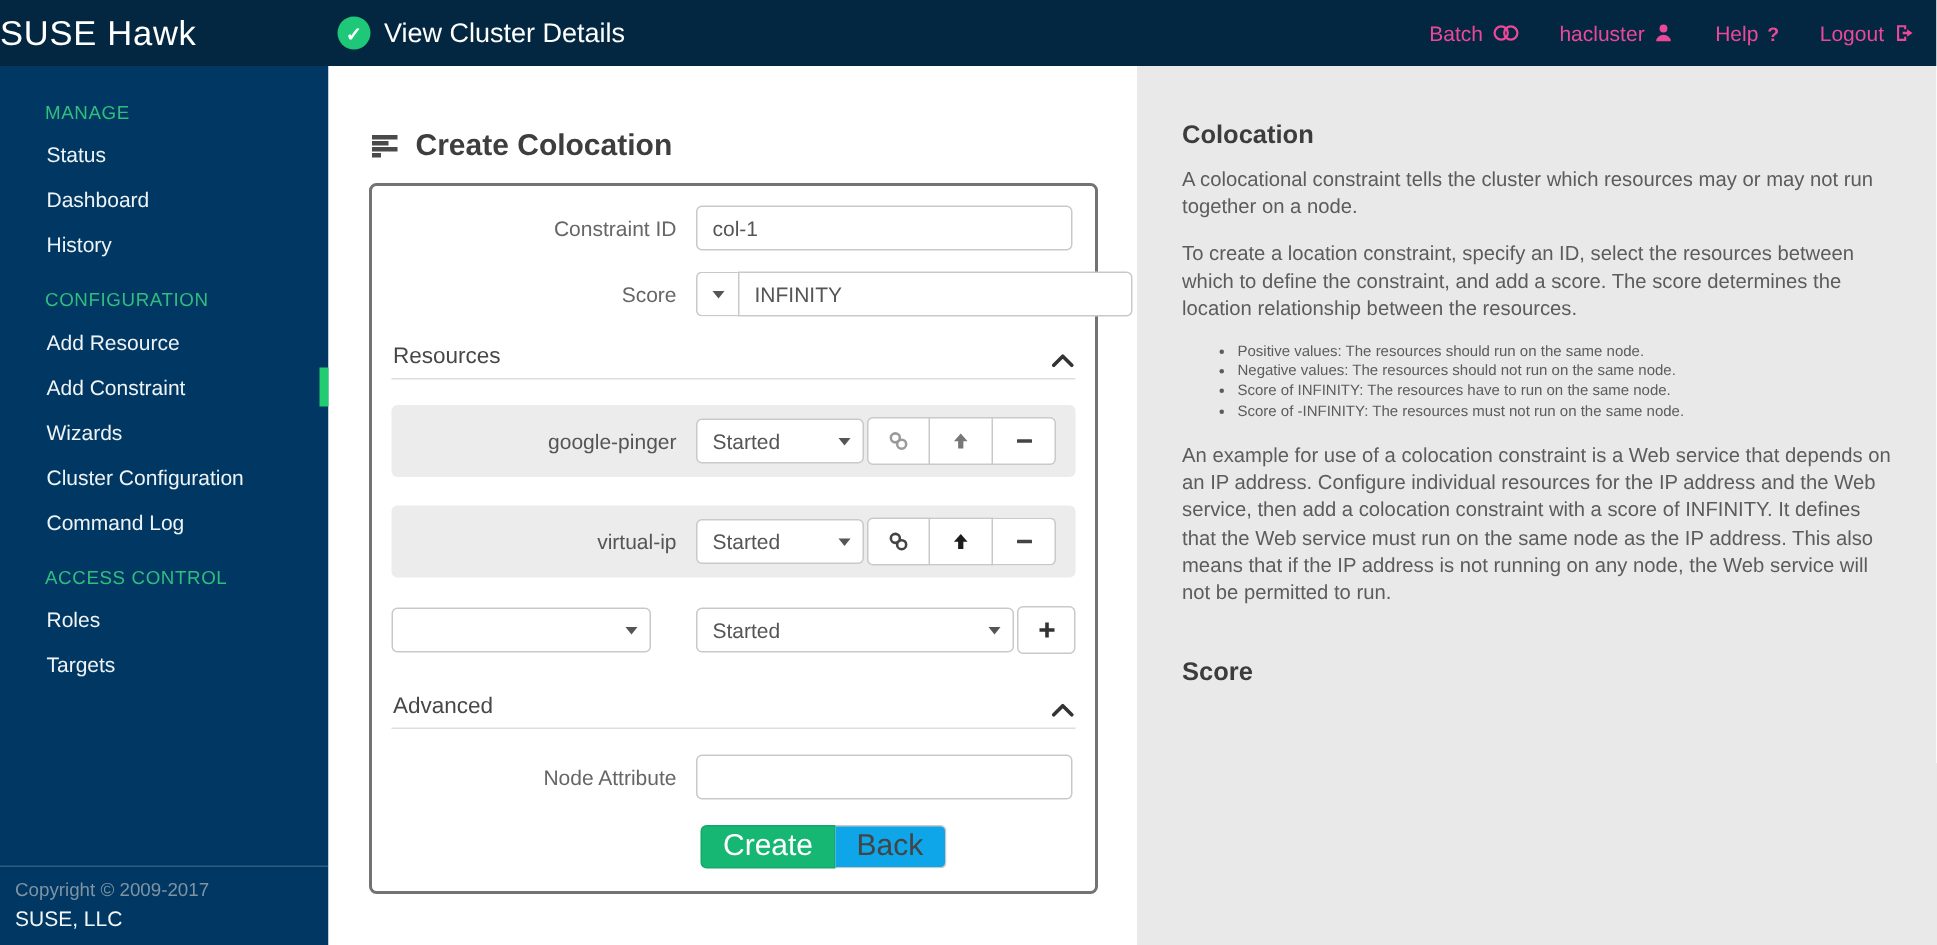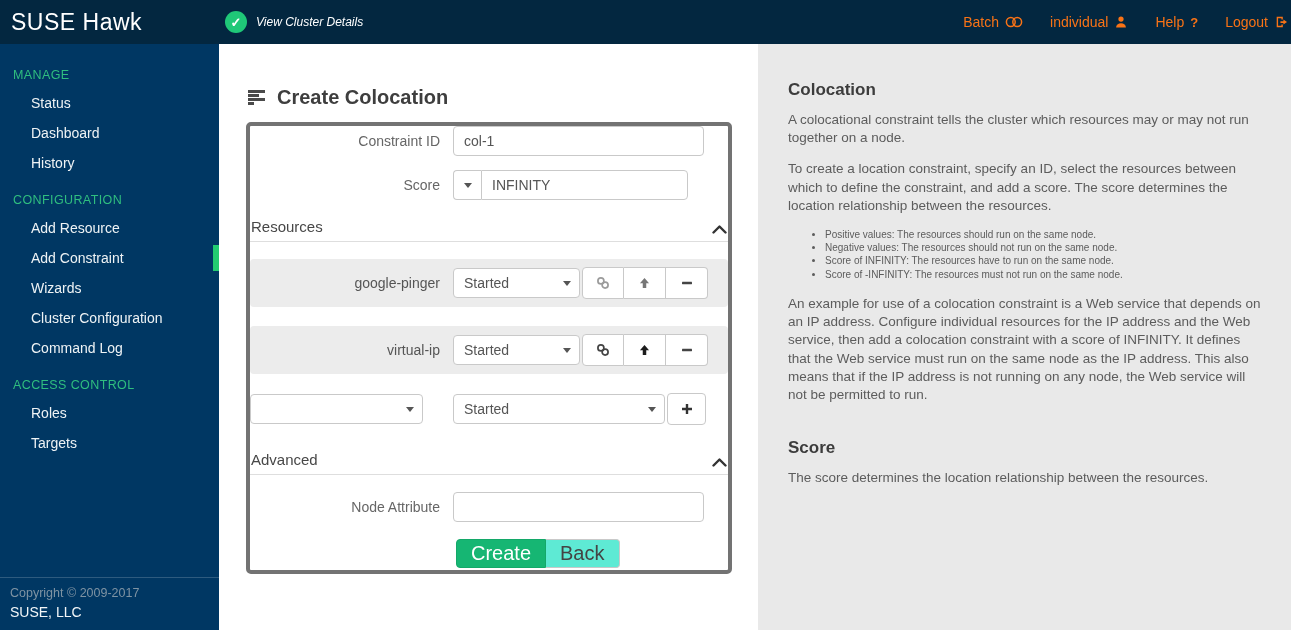--- a/index.html
+++ b/index.html
@@ -2,65 +2,65 @@
 <html><head>
 <meta charset="utf-8">
 <style>
   * { margin:0; padding:0; box-sizing:border-box; }
   html,body { width:1291px; height:630px; overflow:hidden; }
   body { font-family:"Liberation Sans", sans-serif; background:#fff; }
   .app { width:1291px; height:630px; display:flex; flex-direction:column; }
 
   
   .topbar { height:44px; background:#032740; display:flex; align-items:center; flex-shrink:0; }
-  .logo-area { width:219px; padding-left:11px; flex-shrink:0; }
+  .logo-area { width:219px; flex-shrink:0; }
   .logo { color:#fff; font-size:23px; font-weight:400; letter-spacing:0.5px; }
   .cluster-status { display:flex; align-items:center; gap:9px; padding-left:6px; }
   .check-circle { width:22px; height:22px; border-radius:50%; background:#1fc878; color:#fff;
                   display:flex; align-items:center; justify-content:center; font-size:13px; font-weight:bold; }
-  .cluster-status-label { color:#fff; font-size:12px;font-style:italic; }
-  .topnav { margin-left:auto; display:flex; align-items:center; gap:27px; padding-right:2px; color:#f97316; }
+  .cluster-status-label { color:#fff; font-size:18px; }
+  .topnav { margin-left:auto; display:flex; align-items:center; gap:27px; padding-right:14px; color:#ec4899; }
   .topnav-item { display:flex; align-items:center; gap:6px; font-size:14px; cursor:default; }
   .topnav-item svg { display:block; }
   .help-q { font-weight:bold; font-size:13px; }
 
   
   .content-row { flex:1; display:flex; min-height:0; }
 
   
   .sidebar { width:219px; background:#003763; flex-shrink:0; display:flex; flex-direction:column; }
   .side-section { margin-top:15px; }
   .side-section:first-child { margin-top:24px; }
-  .side-title { color:#2fbe7f; font-size:12.5px; letter-spacing:0.4px; padding:0 0 6px 13px; }
+  .side-title { color:#2fbe7f; font-size:12.5px; letter-spacing:0.4px; padding:0 0 6px 13px;margin-left:17px; }
   .side-item { height:30px; line-height:30px; padding-left:31px; color:#eef3f5; font-size:14px;
                position:relative; cursor:pointer; }
   .side-item.active::after { content:""; position:absolute; right:0; top:2px; bottom:2px; width:6px; background:#23cb71; }
   .sidebar-footer { margin-top:auto; border-top:1px solid rgba(255,255,255,0.18); padding:8px 0 10px 10px; }
   .copyright { color:#7e93a3; font-size:12.5px; margin-bottom:4px; }
   .company { color:#f2f6f8; font-size:14px; }
 
   
   .main { flex:1; background:#fff; min-width:0; }
   .page-title { display:flex; align-items:center; gap:12px; margin:42px 0 13px 29px; }
   .title-icon { width:17px; height:15px; display:flex; flex-direction:column; justify-content:space-between; }
   .title-icon i { display:block; height:2.6px; background:#4a4a4a; }
   .title-icon i:nth-child(1){ width:100%; } .title-icon i:nth-child(2){ width:62%; }
   .title-icon i:nth-child(3){ width:100%; } .title-icon i:nth-child(4){ width:38%; }
   .page-title h1 { font-size:20px; font-weight:bold; color:#3e3e3e; }
 
-  .card { margin-left:27px; width:486px; border:4px solid #737373; border-radius:5px; background:#fff; }
+  .card { margin-left:27px; width:486px; border:2px solid #737373; border-radius:5px; padding:13px; background:#fff; }
   .form-row { display:flex; align-items:center; margin-bottom:14px; }
   .form-row label { width:190px; text-align:right; color:#666; font-size:14px; flex-shrink:0; }
   .ctrl { margin-left:13px; }
   .text-input { width:251px; height:30px; border:1px solid #c9c9c9; border-radius:4px; padding:0 10px;
                 font-size:14px; color:#555; font-family:"Liberation Sans", sans-serif; outline:none; background:#fff; }
   .input-group { display:flex; margin-left:13px; }
   .caret-btn { width:28px; height:30px; border:1px solid #c9c9c9; border-right:none; border-radius:4px 0 0 4px;
                background:#fff; display:flex; align-items:center; justify-content:center; cursor:pointer; }
-  .input-group .text-input { border-radius:0 4px 4px 0; width:207px; }
+  .input-group .text-input { border-radius:0 4px 4px 0; width:263px; }
   .caret { width:0; height:0; border-left:4px solid transparent; border-right:4px solid transparent;
            border-top:5px solid #555; }
 
   .section-head { display:flex; align-items:flex-end; justify-content:space-between;
                   border-bottom:1px solid #dedede; padding:4px 1px 6px 1px; margin-bottom:17px; }
   .section-head .sh-label { font-size:15px; color:#474747; }
   .section-head svg { margin-bottom:1px; cursor:pointer; }
 
   .res-row { background:#ececec; border-radius:4px; height:48px; display:flex; align-items:center;
              padding:0 13px; margin-bottom:19px; }
@@ -81,21 +81,21 @@
   .sel-new { width:173px; }
   .sel-new-role { width:212px; margin-left:30px; }
   .plus-btn { width:39px; height:32px; margin-left:2px; border:1px solid #c9c9c9; border-radius:4px;
               background:#fff; display:flex; align-items:center; justify-content:center; cursor:pointer; color:#333; }
 
   .actions { margin-bottom:2px; margin-top:17px; }
   .actions .spacer { width:190px; flex-shrink:0; }
   .action-group { display:flex; margin-left:16px; }
   .btn { height:29px; font-size:20px; padding:0 14px; cursor:pointer; font-family:"Liberation Sans", sans-serif; }
   .btn-create { background:#16b673; color:#fff; border:1px solid #14a869; border-radius:4px 0 0 4px; }
-  .btn-back { background:#5eead4; color:#444; border:1px solid #c9c9c9; border-left:none; border-radius:0 4px 4px 0; }
+  .btn-back { background:#0ea5e9; color:#444; border:1px solid #c9c9c9; border-left:none; border-radius:0 4px 4px 0; }
 
   
   .help-panel { width:533px; flex-shrink:0; background:#e9e9e9; padding:36px 30px 0 30px; color:#5c5c5c; }
   .help-panel h2 { font-size:17px; font-weight:bold; color:#3c3c3c; margin-bottom:11px; }
   .help-panel p { font-size:13.5px; line-height:1.35; margin-bottom:13px; }
   .help-panel ul { padding-left:37px; margin:2px 0 14px 0; }
   .help-panel li { font-size:10px; line-height:1.32; }
   .score-block { margin-top:34px; }
 </style>
 </head>
@@ -115,21 +115,21 @@
       <div class="topnav-item">
         <span>Batch</span>
         <span>
           <svg width="18" height="14" viewBox="0 0 18 14">
               <circle cx="5.8" cy="7" r="4.4" fill="none" stroke="currentColor" stroke-width="1.5"></circle>
               <circle cx="12.2" cy="7" r="4.4" fill="none" stroke="currentColor" stroke-width="1.5"></circle>
             </svg>
         </span>
       </div>
       <div class="topnav-item">
-        <span>individual</span>
+        <span>hacluster</span>
         <span>
           <svg width="14" height="14" viewBox="0 0 16 16">
               <circle cx="8" cy="4.6" r="3" fill="currentColor"></circle>
               <path d="M2.4 14.2 a5.6 4.8 0 0 1 11.2 0 Z" fill="currentColor"></path>
             </svg>
         </span>
       </div>
       <div class="topnav-item">
         <span>Help</span>
         <span class="help-q">?</span>
@@ -306,18 +306,17 @@
       <p>To create a location constraint, specify an ID, select the resources between which to define the constraint, and add a score. The score determines the location relationship between the resources.</p>
       <ul>
         <li>Positive values: The resources should run on the same node.</li>
         <li>Negative values: The resources should not run on the same node.</li>
         <li>Score of INFINITY: The resources have to run on the same node.</li>
         <li>Score of -INFINITY: The resources must not run on the same node.</li>
       </ul>
       <p>An example for use of a colocation constraint is a Web service that depends on an IP address. Configure individual resources for the IP address and the Web service, then add a colocation constraint with a score of INFINITY. It defines that the Web service must run on the same node as the IP address. This also means that if the IP address is not running on any node, the Web service will not be permitted to run.</p>
       <div class="score-block">
         <h2>Score</h2>
-        <p>The score determines the location relationship between the resources.</p>
       </div>
     </aside>
 
   </div>
 </div>
 
 </body></html>

